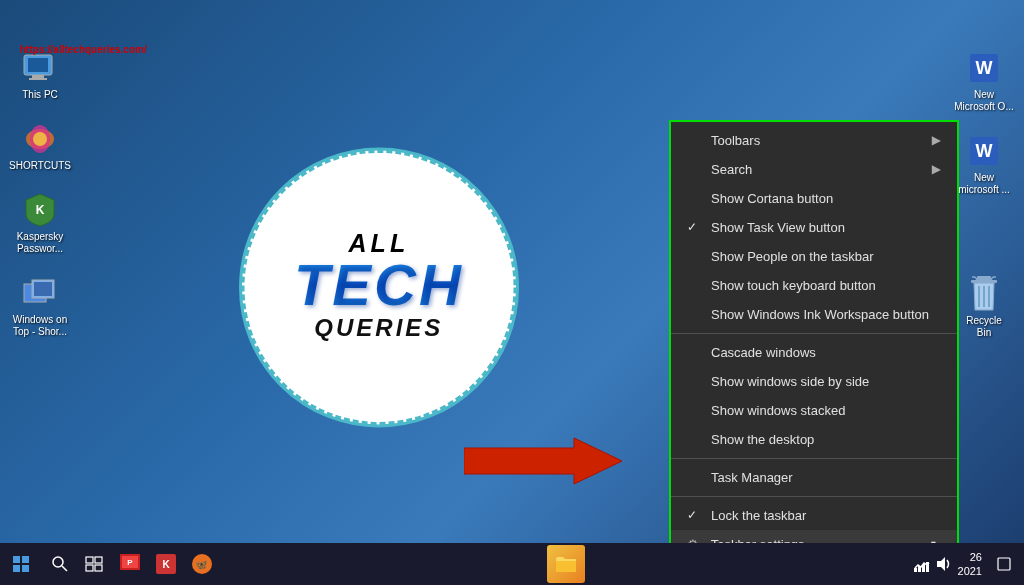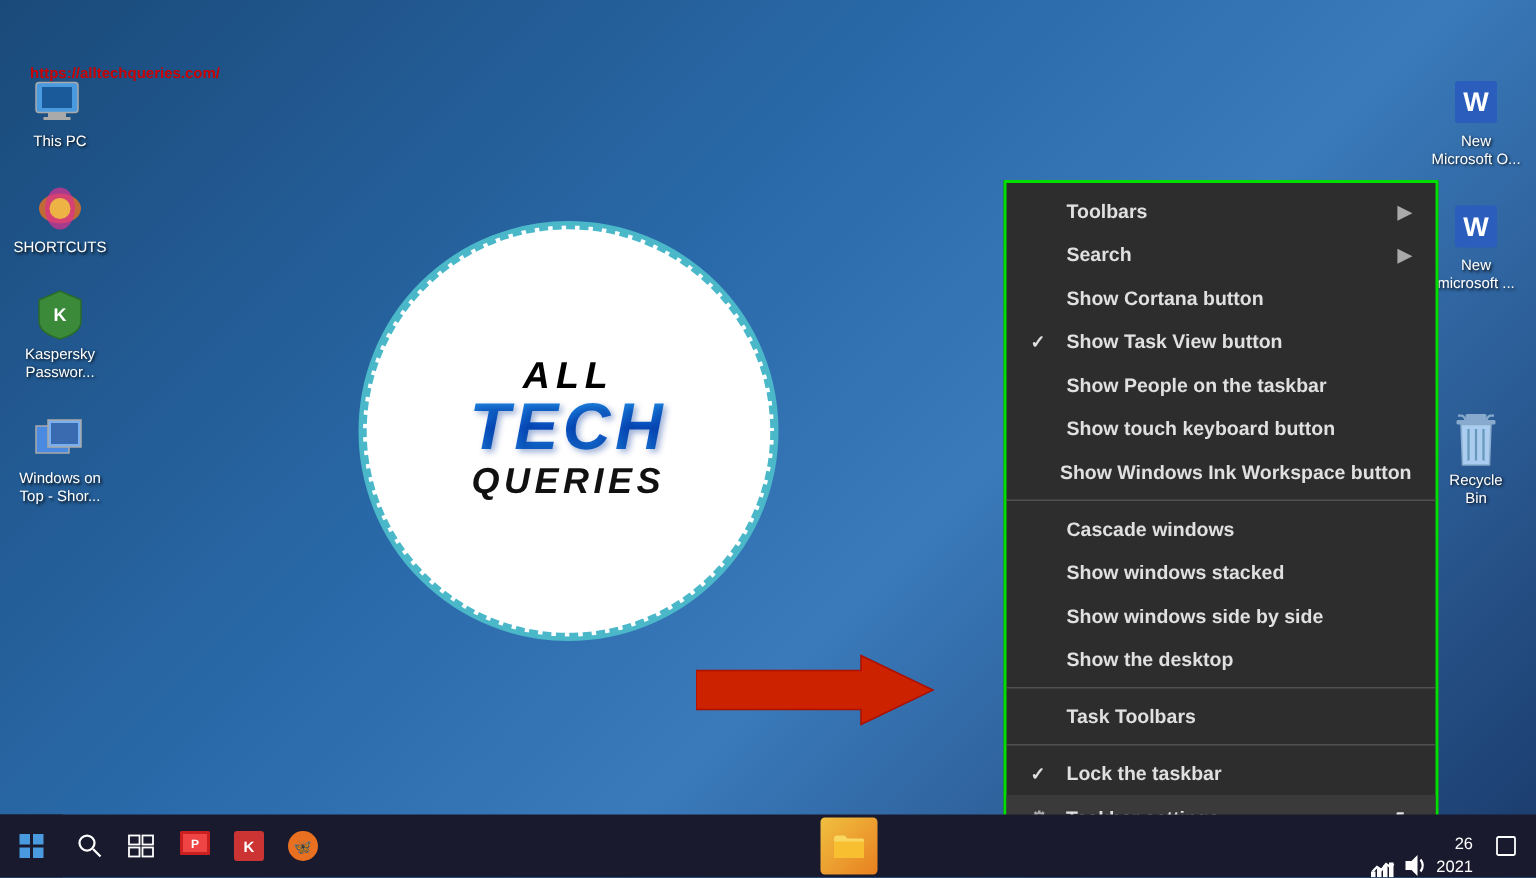--- a/index.html
+++ b/index.html
@@ -155,24 +155,23 @@
       z-index: 20;
       padding: 4px 0;
     }
 
     .menu-item {
       padding: 7px 16px;
       color: #e0e0e0;
       font-size: 13px;
       cursor: pointer;
       display: flex;
-      align-items: center;
+      align-items: flex-start;
       gap: 8px;
       white-space: nowrap;
-      font-weight: bold;
     }
 
     .menu-item.has-arrow {
       justify-content: space-between;
     }
 
     .menu-item .check-mark {
       width: 16px;
       color: #e0e0e0;
       font-size: 12px;
@@ -255,21 +254,21 @@
       height: 36px;
       background: #e8a020;
       display: flex;
       align-items: center;
       justify-content: center;
       border-radius: 2px;
     }
 
     .taskbar-right {
       display: flex;
-      align-items: flex-end;
+      align-items: center;
       gap: 6px;
       padding-right: 4px;
     }
 
     .taskbar-time {
       color: white;
       font-size: 11px;
       text-align: right;
       line-height: 1.3;
     }
@@ -351,21 +350,21 @@
     </div>
   </div>
 
   <div class="center-logo">
     <div class="logo-circle">
       <svg width="280" height="280" viewBox="0 0 280 280" style="position:absolute;">
         <circle cx="140" cy="140" r="136" fill="none" stroke="#4ab8c8" stroke-width="3" stroke-dasharray="6,3"></circle>
       </svg>
       <div style="display:flex;flex-direction:column;align-items:center;padding:20px;">
         <span class="logo-all">ALL</span>
-        <span class="logo-tech" style="font-size:44px;font-weight:900;font-style:italic;background:linear-gradient(to bottom,#2090e8,#0a50c0,#1a80d8);-webkit-background-clip:text;-webkit-text-fill-color:transparent;background-clip:text;letter-spacing:3px;">TECH</span>
+        <span class="logo-tech" style="font-size:58px;font-weight:900;font-style:italic;background:linear-gradient(to bottom,#2090e8,#0a50c0,#1a80d8);-webkit-background-clip:text;-webkit-text-fill-color:transparent;background-clip:text;letter-spacing:3px;">TECH</span>
         <span class="logo-queries">QUERIES</span>
       </div>
     </div>
   </div>
 
   <div class="arrow-container">
     <svg width="160" height="50" viewBox="0 0 160 50">
       <polygon points="0,12 110,12 110,2 158,25 110,48 110,38 0,38" fill="#cc2200" stroke="#aa1100" stroke-width="1"></polygon>
     </svg>
   </div>
@@ -454,38 +453,38 @@
 
     <div class="menu-separator"></div>
 
     <div class="menu-item">
       <span class="check-mark"> </span>
       <span>Cascade windows</span>
     </div>
 
     <div class="menu-item">
       <span class="check-mark"> </span>
+      <span>Show windows side by side</span>
+    </div>
+
+    <div class="menu-item">
+      <span class="check-mark"> </span>
       <span>Show windows stacked</span>
     </div>
 
     <div class="menu-item">
       <span class="check-mark"> </span>
-      <span>Show windows side by side</span>
-    </div>
-
-    <div class="menu-item">
-      <span class="check-mark"> </span>
       <span>Show the desktop</span>
     </div>
 
     <div class="menu-separator"></div>
 
     <div class="menu-item">
       <span class="check-mark"> </span>
-      <span>Task Toolbars</span>
+      <span>Task Manager</span>
     </div>
 
     <div class="menu-separator"></div>
 
     <div class="menu-item">
       <span class="check-mark">✓</span>
       <span>Lock the taskbar</span>
     </div>
 
     <div class="menu-item highlighted" style="background:#3a3a3a;">

